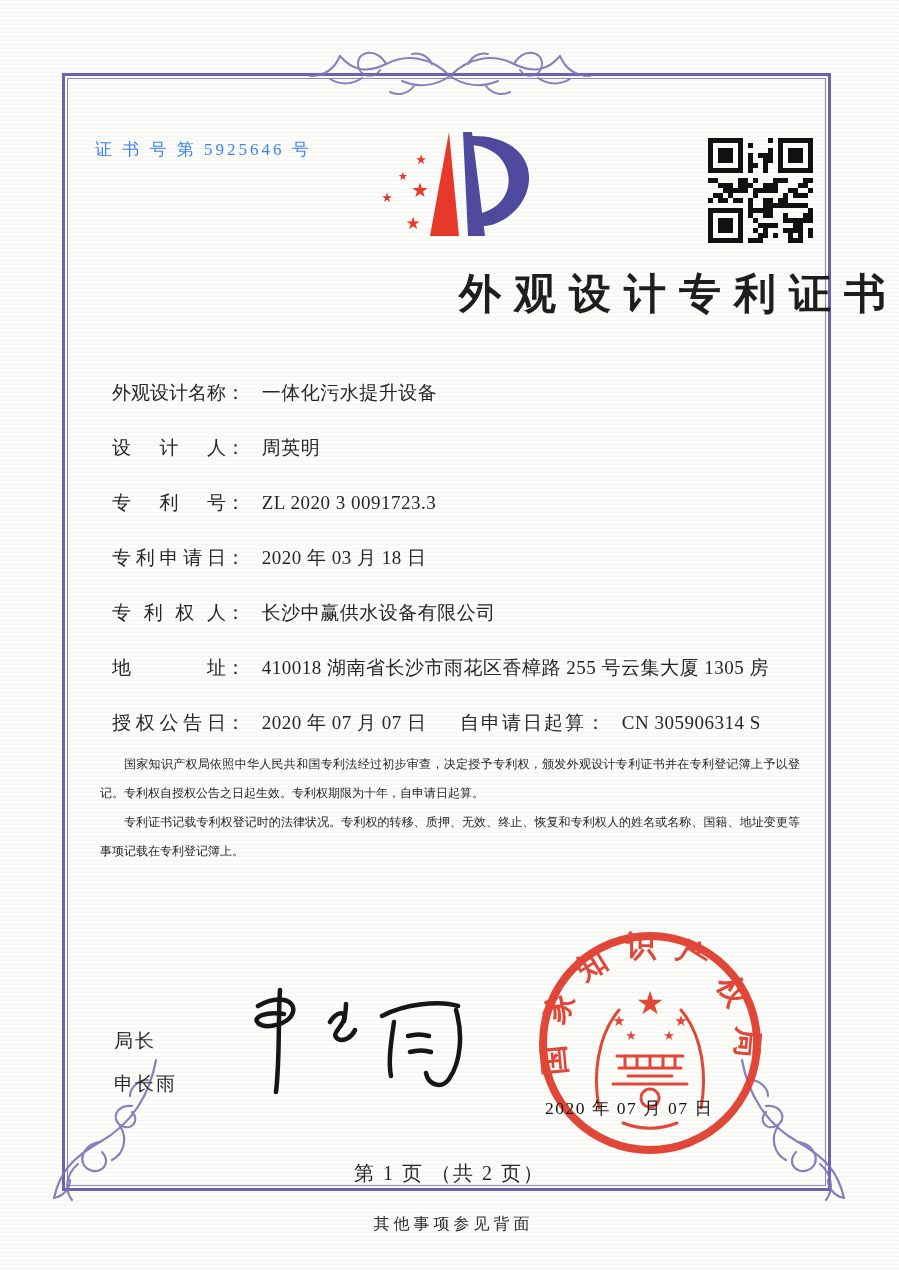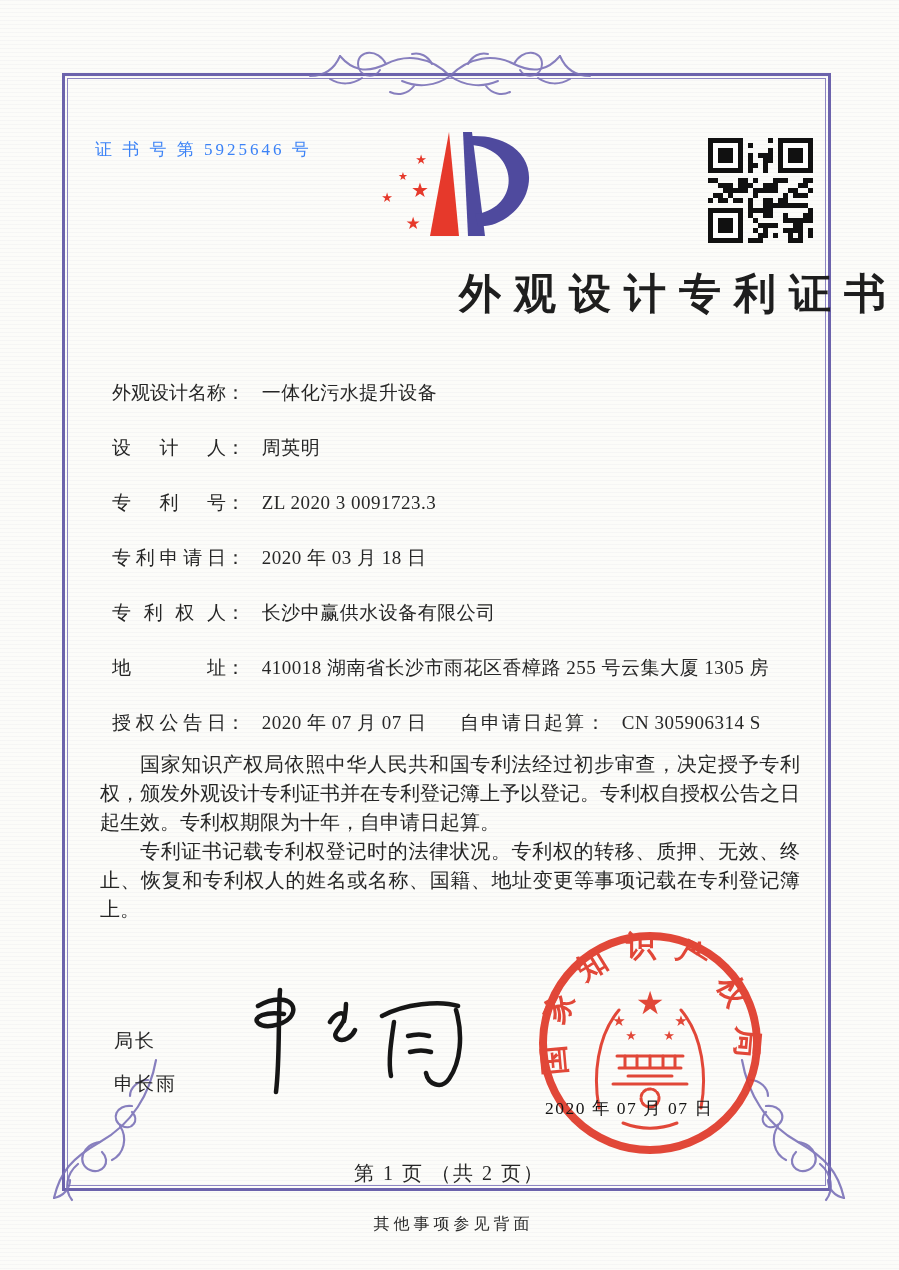--- a/index.html
+++ b/index.html
@@ -39,21 +39,21 @@
   .flabel{
     display:inline-block; width:114px;
     text-align:justify; text-align-last:justify;
   }
   .fcolon{ display:inline-block; }
   .fvalue{ margin-left:12px; letter-spacing:0.5px; }
   .g2{ position:absolute; left:348px; top:0; }
   .g2 .g2label{ letter-spacing:2px; }
   .paras{
     position:absolute; left:100px; top:750px; width:700px;
-    font-size:20px; line-height:29px; text-align:justify;
+    font-size:12px; line-height:29px; text-align:justify;
   }
   .paras p{ margin:0; text-indent:2em; }
   .director{ position:absolute; left:114px; top:1028px; font-size:19px; letter-spacing:2px; }
   .director .line2{ margin-top:17px; }
   .signature{ position:absolute; left:242px; top:982px; }
   .seal{ position:absolute; left:533px; top:926px; opacity:0.93; }
   .seal-date{
     position:absolute; left:545px; top:1096px;
     font-size:17.5px; letter-spacing:1.5px; color:#151515;
   }

